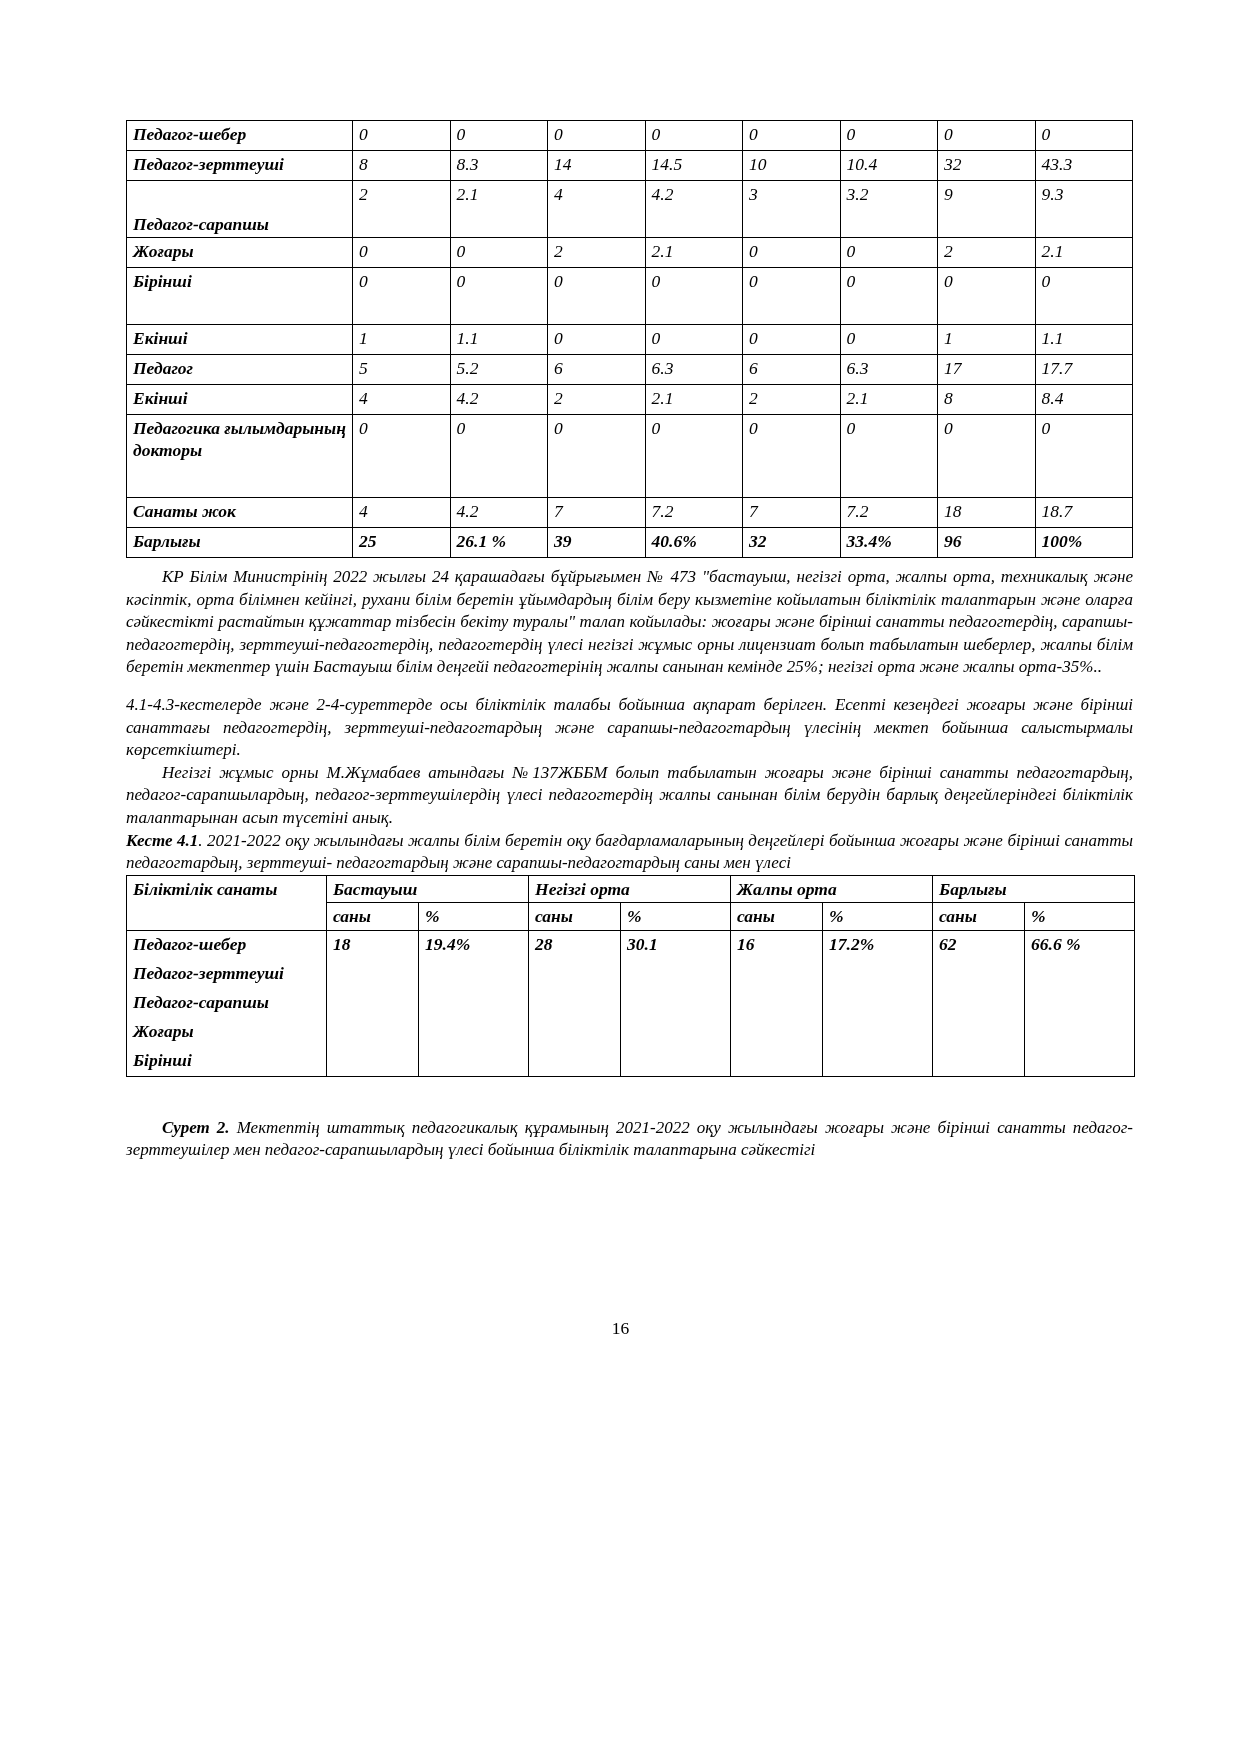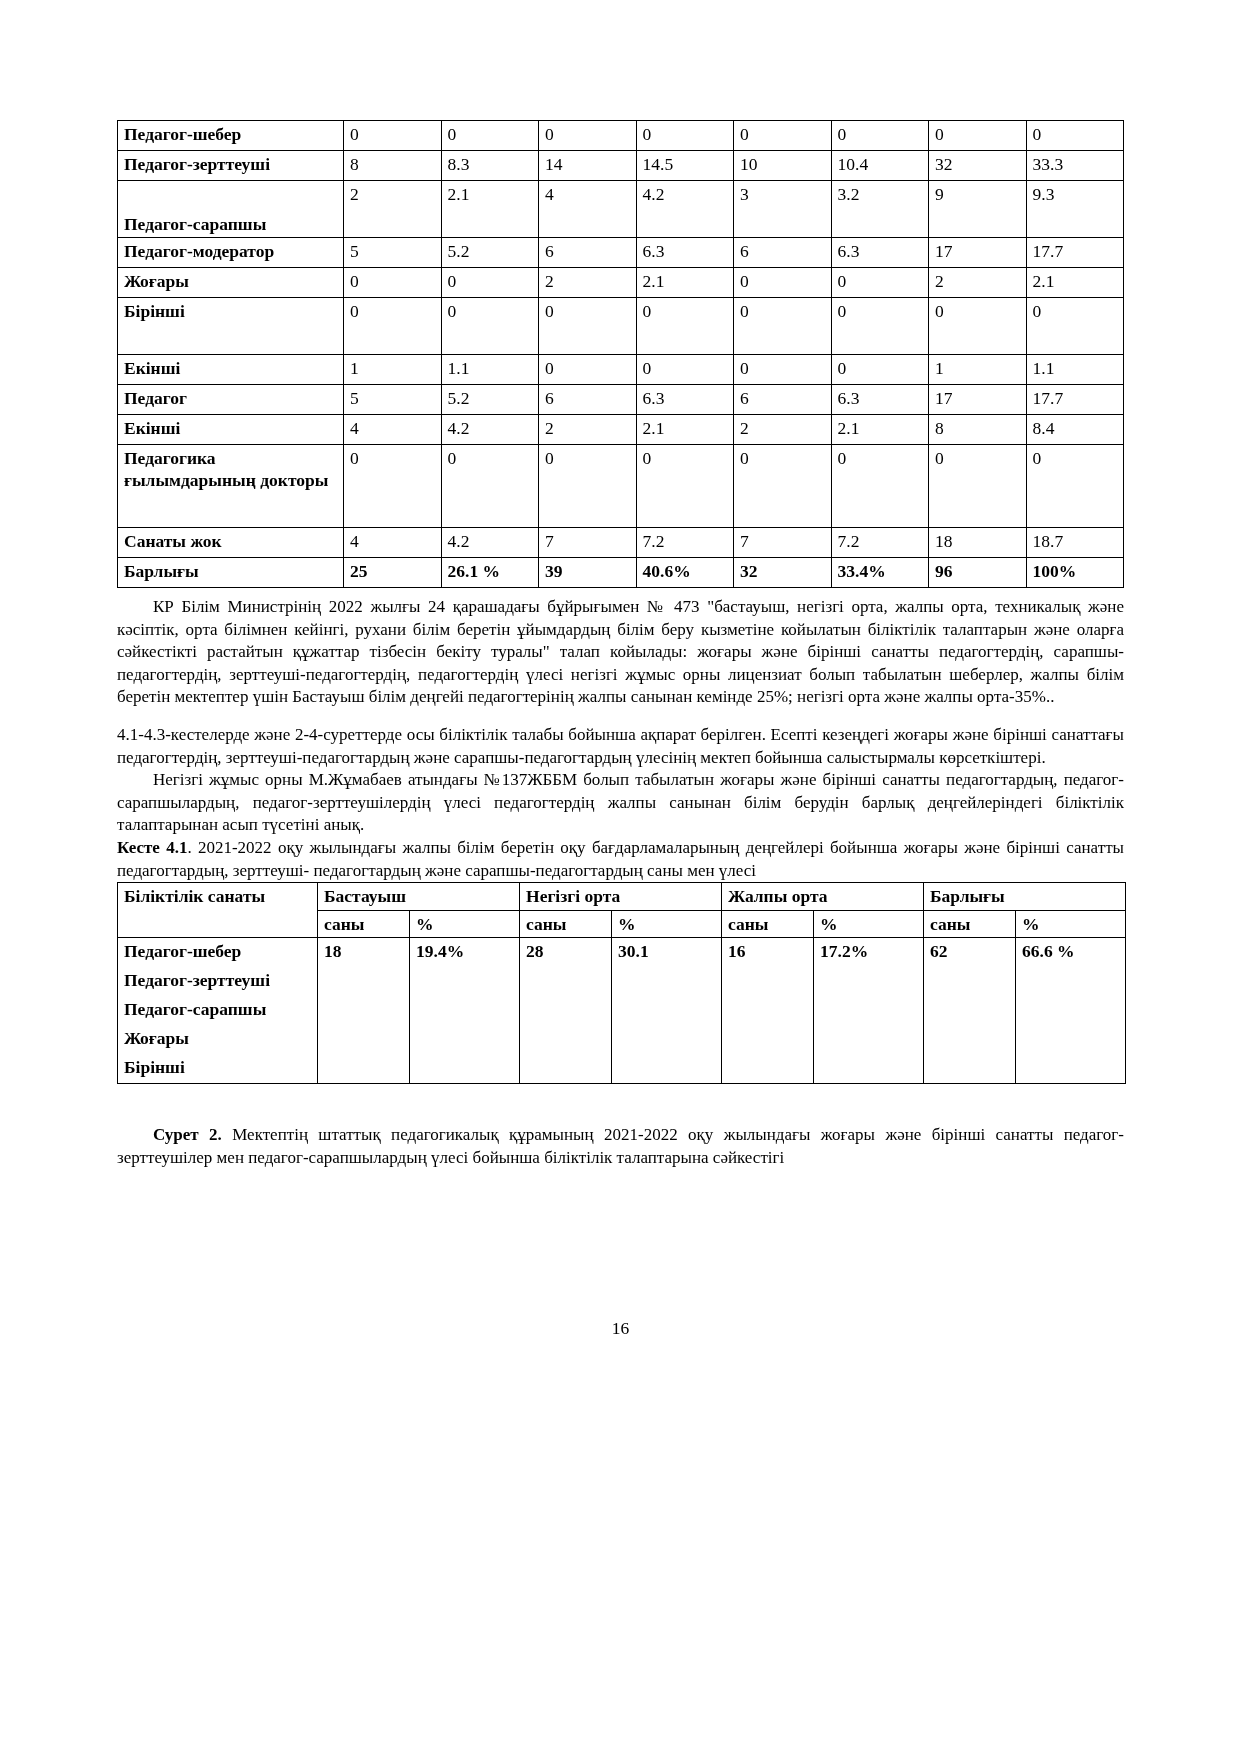--- a/index.html
+++ b/index.html
@@ -9,23 +9,24 @@
   }
   body {
     width: 1241px;
     height: 1754px;
     font-family: "Liberation Serif", serif;
     color: #000000;
     position: relative;
   }
   .page {
     position: absolute;
-    left: 117px;
+    left: 126px;
     top: 120px;
     width: 1007px;
+    font-style: italic;
   }
   table.doc-table {
     border-collapse: collapse;
     width: 100%;
     table-layout: fixed;
   }
   table.doc-table td, table.doc-table th {
     border: 1px solid #000000;
     padding: 2px 6px;
     font-size: 17.5px;
@@ -106,43 +107,32 @@
       </tr>
       <tr>
         <td class="lbl">Педагог-зерттеуші</td>
         <td>8</td>
         <td>8.3</td>
         <td>14</td>
         <td>14.5</td>
         <td>10</td>
         <td>10.4</td>
         <td>32</td>
-        <td>33.3</td>
+        <td>43.3</td>
       </tr>
       <tr class="row-tall">
         <td class="lbl" style="vertical-align:bottom">Педагог-сарапшы</td>
         <td>2</td>
         <td>2.1</td>
         <td>4</td>
         <td>4.2</td>
         <td>3</td>
         <td>3.2</td>
         <td>9</td>
         <td>9.3</td>
-      </tr>
-      <tr>
-        <td class="lbl">Педагог-модератор</td>
-        <td>5</td>
-        <td>5.2</td>
-        <td>6</td>
-        <td>6.3</td>
-        <td>6</td>
-        <td>6.3</td>
-        <td>17</td>
-        <td>17.7</td>
       </tr>
       <tr>
         <td class="lbl">Жоғары</td>
         <td>0</td>
         <td>0</td>
         <td>2</td>
         <td>2.1</td>
         <td>0</td>
         <td>0</td>
         <td>2</td>

